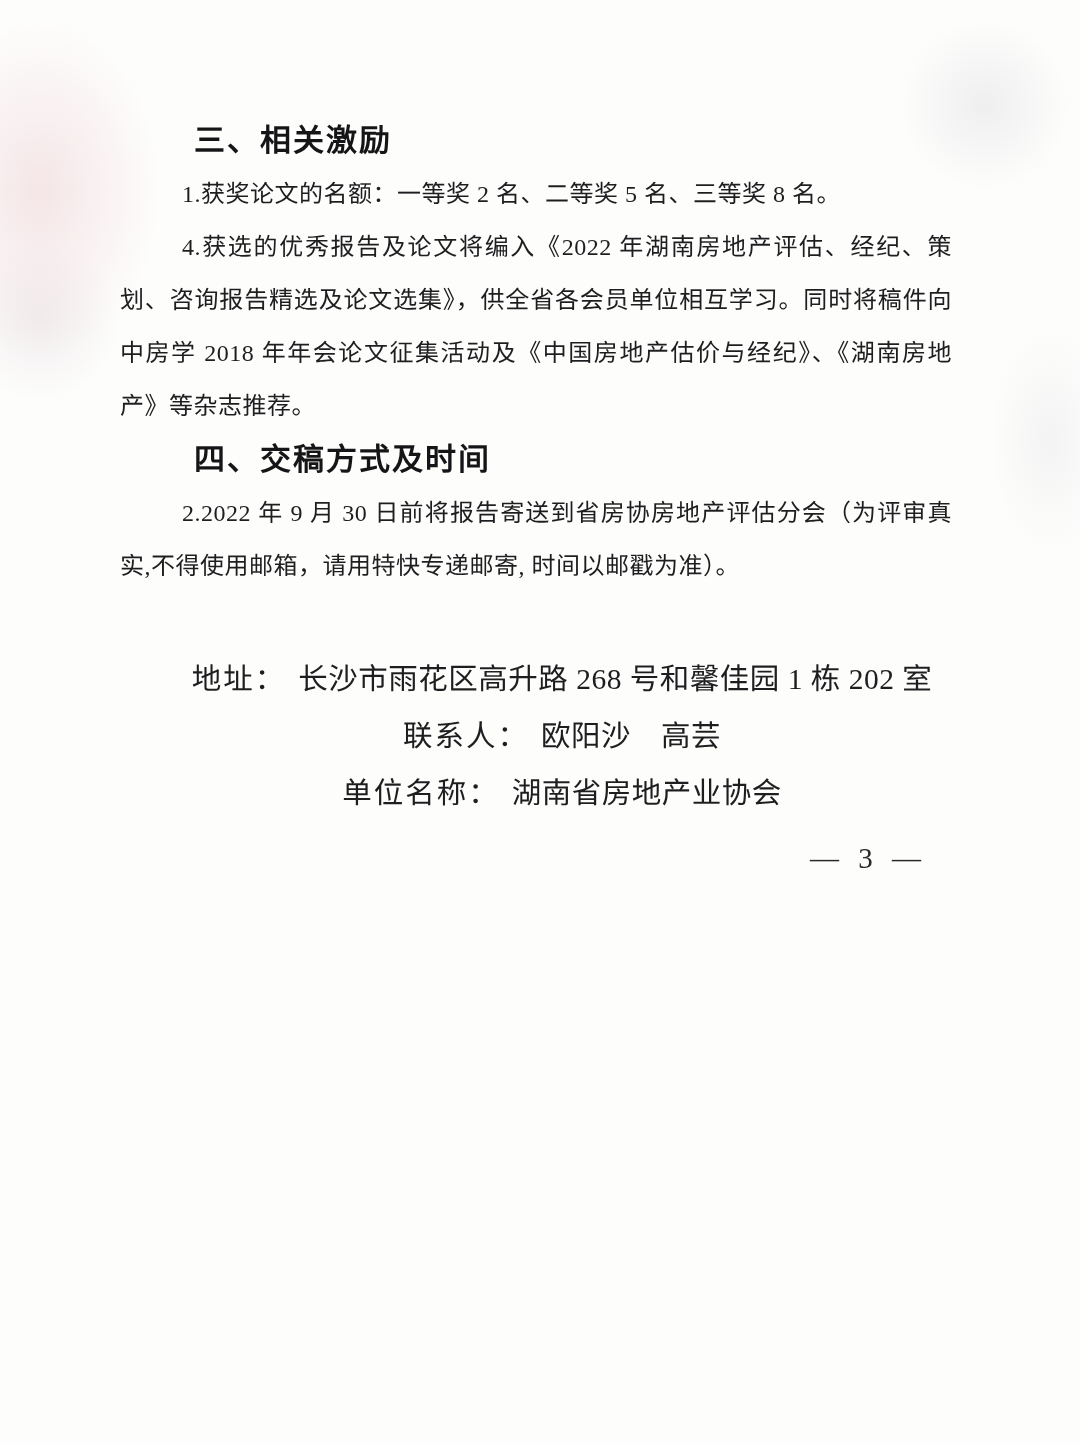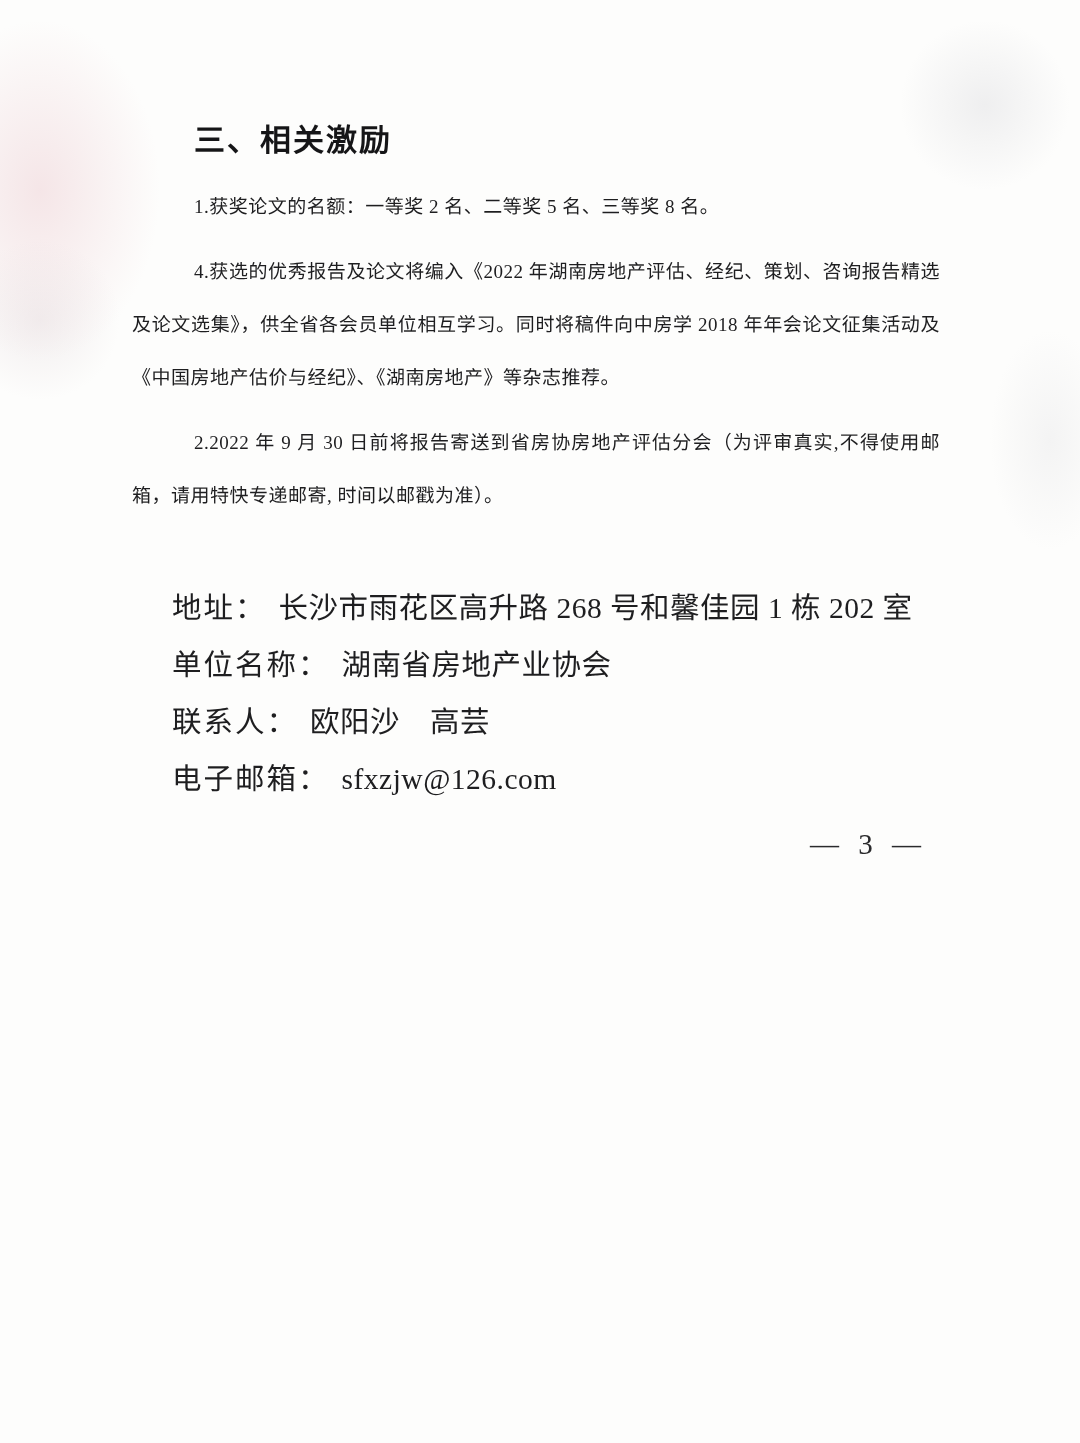--- a/index.html
+++ b/index.html
@@ -47,31 +47,32 @@
     margin: 0;
     font-family: "Liberation Sans", "DejaVu Sans", sans-serif;
     font-weight: bold;
     font-size: 31px;
     line-height: 54px;
     text-indent: 74px;
     letter-spacing: 2px;
     color: #151517;
   }
   .body-para {
-    margin: 12px;
-    font-size: 19px;
+    margin: 0;
+    font-size: 24px;
     line-height: 53px;
     text-align: justify;
     text-justify: inter-ideograph;
     text-indent: 62px;
     letter-spacing: 0.5px;
   }
   .contact-block {
     margin-top: 58px;
     padding-left: 52px;
+    text-align: center;
   }
   .contact-line {
     margin: 0;
     font-size: 29.5px;
     line-height: 57px;
     letter-spacing: 0.5px;
     white-space: nowrap;
   }
   .contact-label { letter-spacing: 2px; }
   .contact-value { margin-left: 12px; }
@@ -99,40 +100,38 @@
   <div class="content">
 
     <h2 class="section-heading">三、相关激励</h2>
 
     <p class="body-para">1.获奖论文的名额：一等奖 2 名、二等奖 5 名、三等奖 8 名。</p>
 
 
 
     <p class="body-para">4.获选的优秀报告及论文将编入《2022 年湖南房地产评估、经纪、策划、咨询报告精选及论文选集》，供全省各会员单位相互学习。同时将稿件向中房学 2018 年年会论文征集活动及《中国房地产估价与经纪》、《湖南房地产》等杂志推荐。</p>
 
+    <h2 class="section-heading">四、交稿方式及时间</h2>
 
 
     <p class="body-para">2.2022 年 9 月 30 日前将报告寄送到省房协房地产评估分会（为评审真实,不得使用邮箱，请用特快专递邮寄, 时间以邮戳为准）。</p>
 
     <div class="contact-block">
 
       <p class="contact-line">
         <span class="contact-label">地址：</span><span class="contact-value">长沙市雨花区高升路 268 号和馨佳园 1 栋 202 室</span>
       </p>
 
       <p class="contact-line">
-        <span class="contact-label">单位名称：</span><span class="contact-value">湖南省房地产业协会</span>
-      </p>
-
-      <p class="contact-line">
         <span class="contact-label">联系人：</span><span class="contact-value">欧阳沙　高芸</span>
       </p>
 
       <p class="contact-line">
-        <span class="contact-label">电子邮箱：</span><span class="contact-value">sfxzjw@126.com</span>
+        <span class="contact-label">单位名称：</span><span class="contact-value">湖南省房地产业协会</span>
       </p>
+
 
     </div>
 
     <div class="page-number">— 3 —</div>
 
   </div>
 </div>
 
 </body></html>

